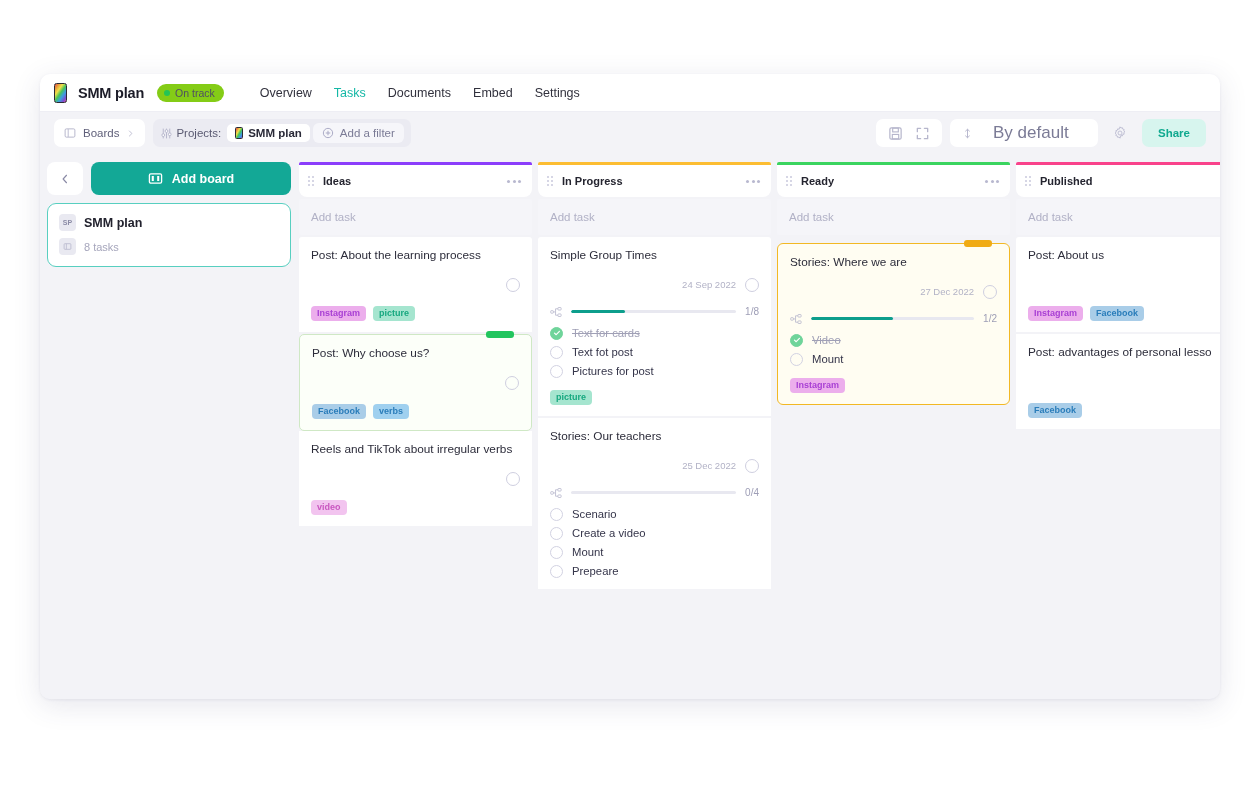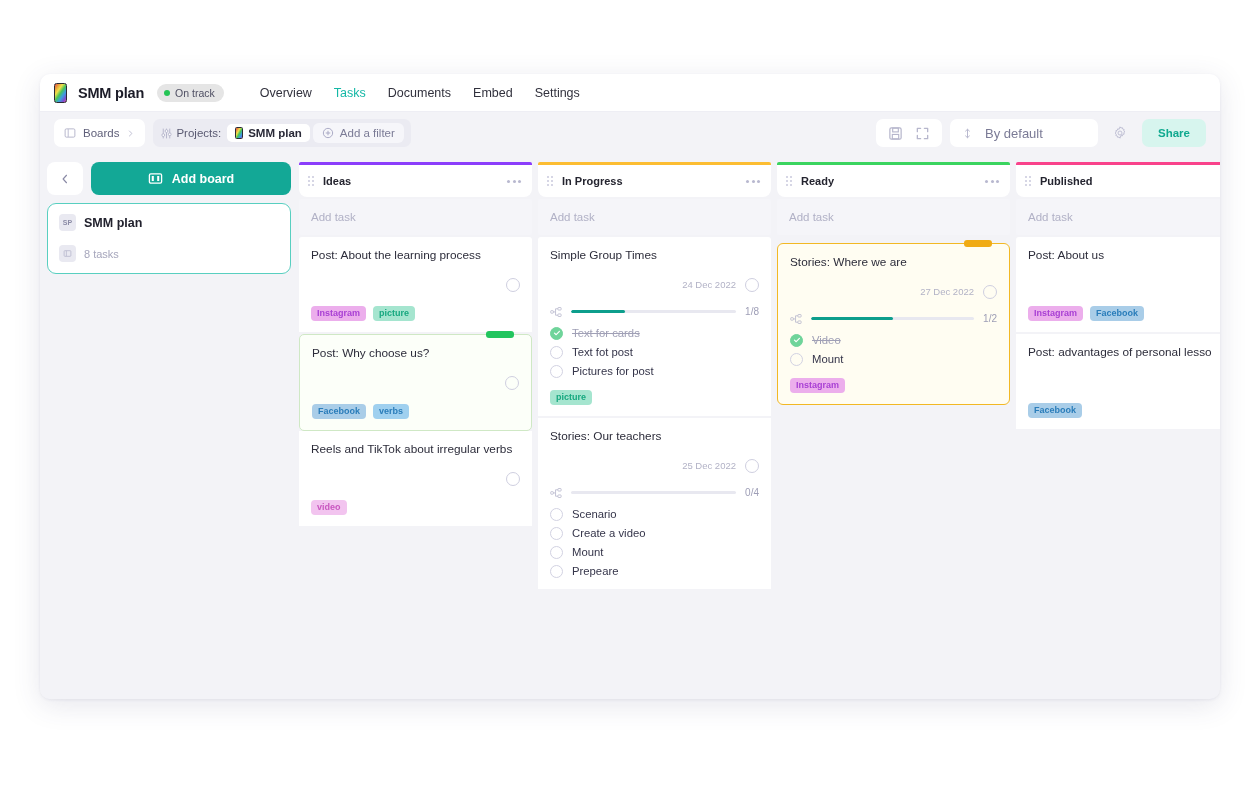--- a/index.html
+++ b/index.html
@@ -36,21 +36,21 @@
     margin-right: 11px;
     position: relative;
   }
   .app-title {
     font-size: 14.5px; font-weight: 700; color: #1c1c28;
     letter-spacing: -.2px;
   }
   .status-badge {
     display: inline-flex; align-items: center; gap: 5px;
     margin-left: 13px;
-    background: #e5e5e5;
+    background: #84cc16;
     border-radius: 11px;
     padding: 3px 9px 3px 7px;
   }
   .status-dot {
     width: 6px; height: 6px; border-radius: 50%;
     background: #25c455;
   }
   .status-label { font-size: 10.5px; color: #4f4f63; font-weight: 500; }
   .nav { display: flex; align-items: flex-start; gap: 22px; margin-left: 36px; }
   .nav-item {
@@ -109,23 +109,23 @@
     font-size: 11.5px; color: #7b7b96;
     cursor: pointer;
   }
   .spacer { flex: 1; }
   .icon-pair {
     background: #ffffff; border-radius: 7px; height: 28px;
     display: flex; align-items: center; gap: 12px; padding: 0 12px;
   }
   .sort-pill {
     background: #ffffff; border-radius: 7px; height: 28px;
-    display: flex; align-items: center; gap: 12px;
+    display: flex; align-items: center; gap: 20px;
     padding: 0 12px; min-width: 148px;
-    font-size: 13px; color: #7b7b96; cursor: pointer;
+    font-size: 17px; color: #7b7b96; cursor: pointer;
   }
   .gear-btn {
     width: 28px; height: 28px; display: flex;
     align-items: center; justify-content: center;
     cursor: pointer;
   }
   .share-btn {
     background: #d7f5ee; color: #0fa98f;
     font-size: 11.5px; font-weight: 700;
     border-radius: 7px; height: 28px;
@@ -411,21 +411,21 @@
           </svg>
           <span>Add board</span>
         </button>
       </div>
 
       <div class="board-card">
         <div class="bc-row">
           <span class="bc-avatar">SP</span>
           <span class="bc-title">SMM plan</span>
         </div>
-        <div class="bc-row" style="margin-top:14px">
+        <div class="bc-row" style="margin-top:7px">
           <span class="bc-avatar">
             <svg width="9" height="9" viewBox="0 0 16 16">
               <rect x="2" y="3" width="12" height="10" rx="1.4" fill="none" stroke="#b6b6cc" stroke-width="1.4"></rect>
               <line x1="6" y1="3.3" x2="6" y2="12.7" stroke="#b6b6cc" stroke-width="1.3"></line>
             </svg>
           </span>
           <span class="bc-sub">8 tasks</span>
         </div>
       </div>
     </div>
@@ -499,21 +499,21 @@
               <i></i>
               <i></i>
               <i></i>
             </div>
           </div>
           <div class="add-task">Add task</div>
           <div class="col-cards">
             <div class="card">
               <div class="card-title">Simple Group Times</div>
               <div class="card-meta">
-                <span class="card-date">24 Dec 2022</span>
+                <span class="card-date">24 Sep 2022</span>
                 <span class="card-circle"></span>
               </div>
               <div class="progress-row">
                 <svg width="12" height="12" viewBox="0 0 16 16">
                   <rect x="1" y="6.2" width="3.4" height="3.4" rx=".7" fill="none" stroke="#b9b9cd" stroke-width="1.1"></rect>
                   <rect x="10.6" y="2" width="4.2" height="3.4" rx=".7" fill="none" stroke="#b9b9cd" stroke-width="1.1"></rect>
                   <rect x="10.6" y="10.6" width="4.2" height="3.4" rx=".7" fill="none" stroke="#b9b9cd" stroke-width="1.1"></rect>
                   <path d="M4.4 7.9h3v-4.2h3.2M7.4 7.9v4.4h3.2" fill="none" stroke="#b9b9cd" stroke-width="1.1"></path>
                 </svg>
                 <div class="bar-track">

